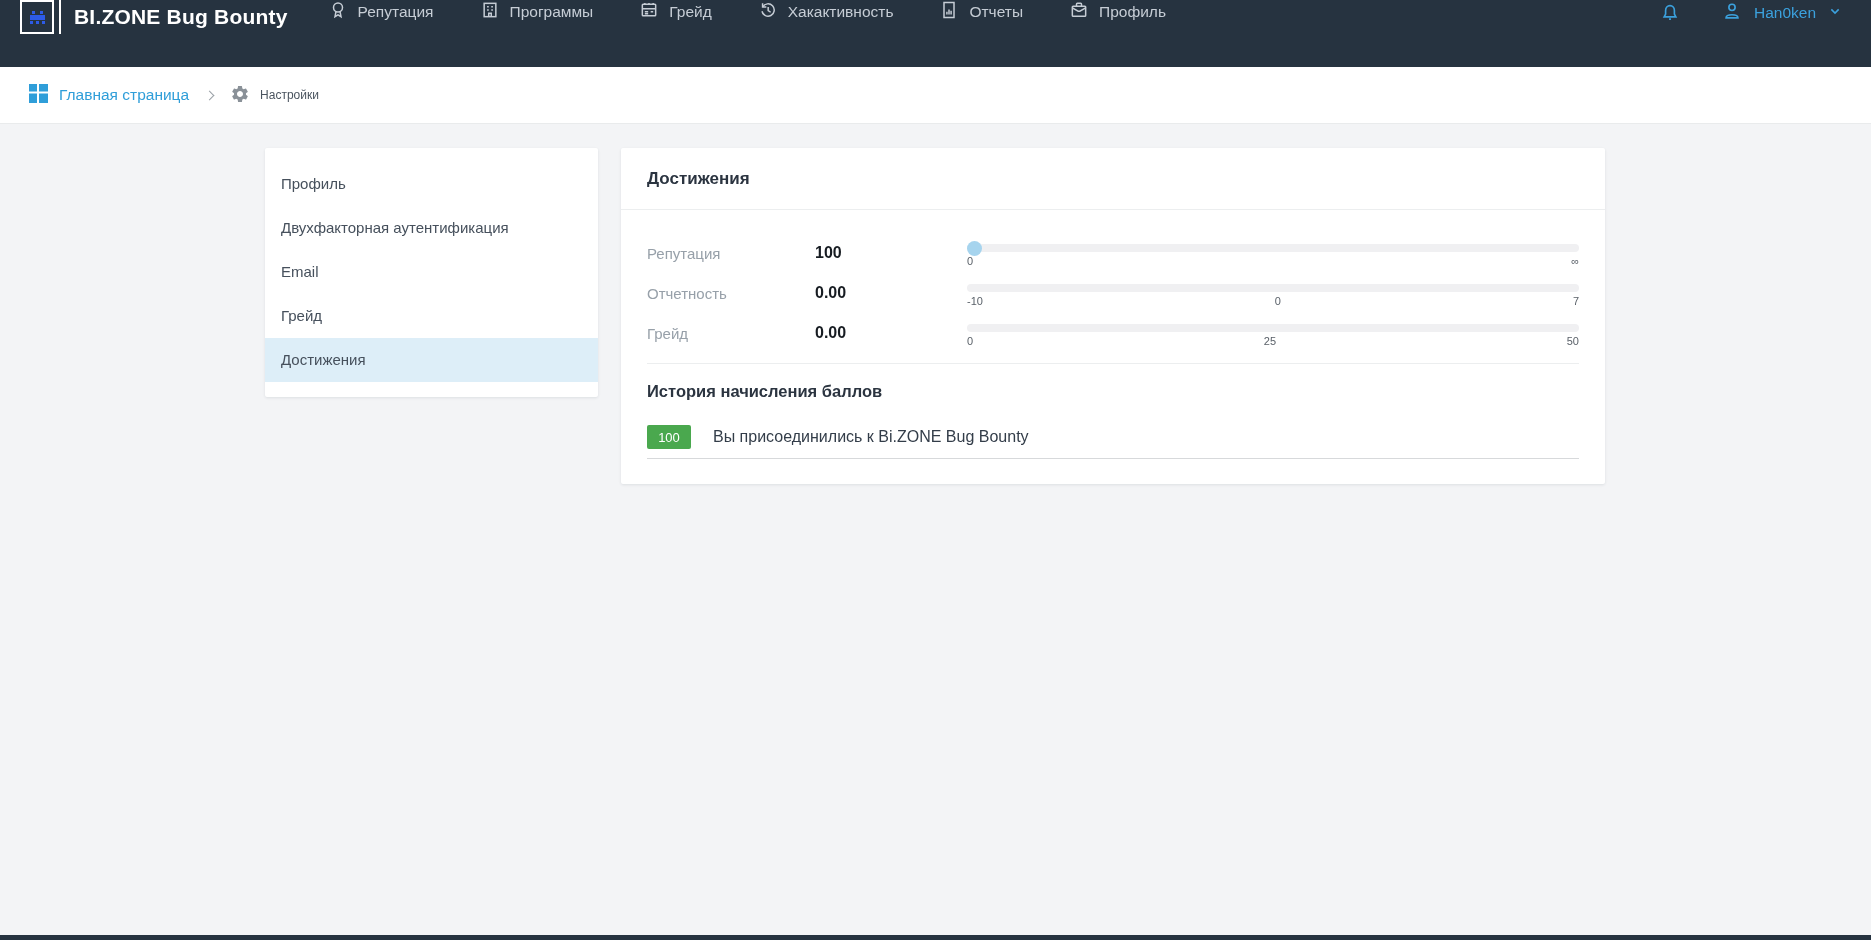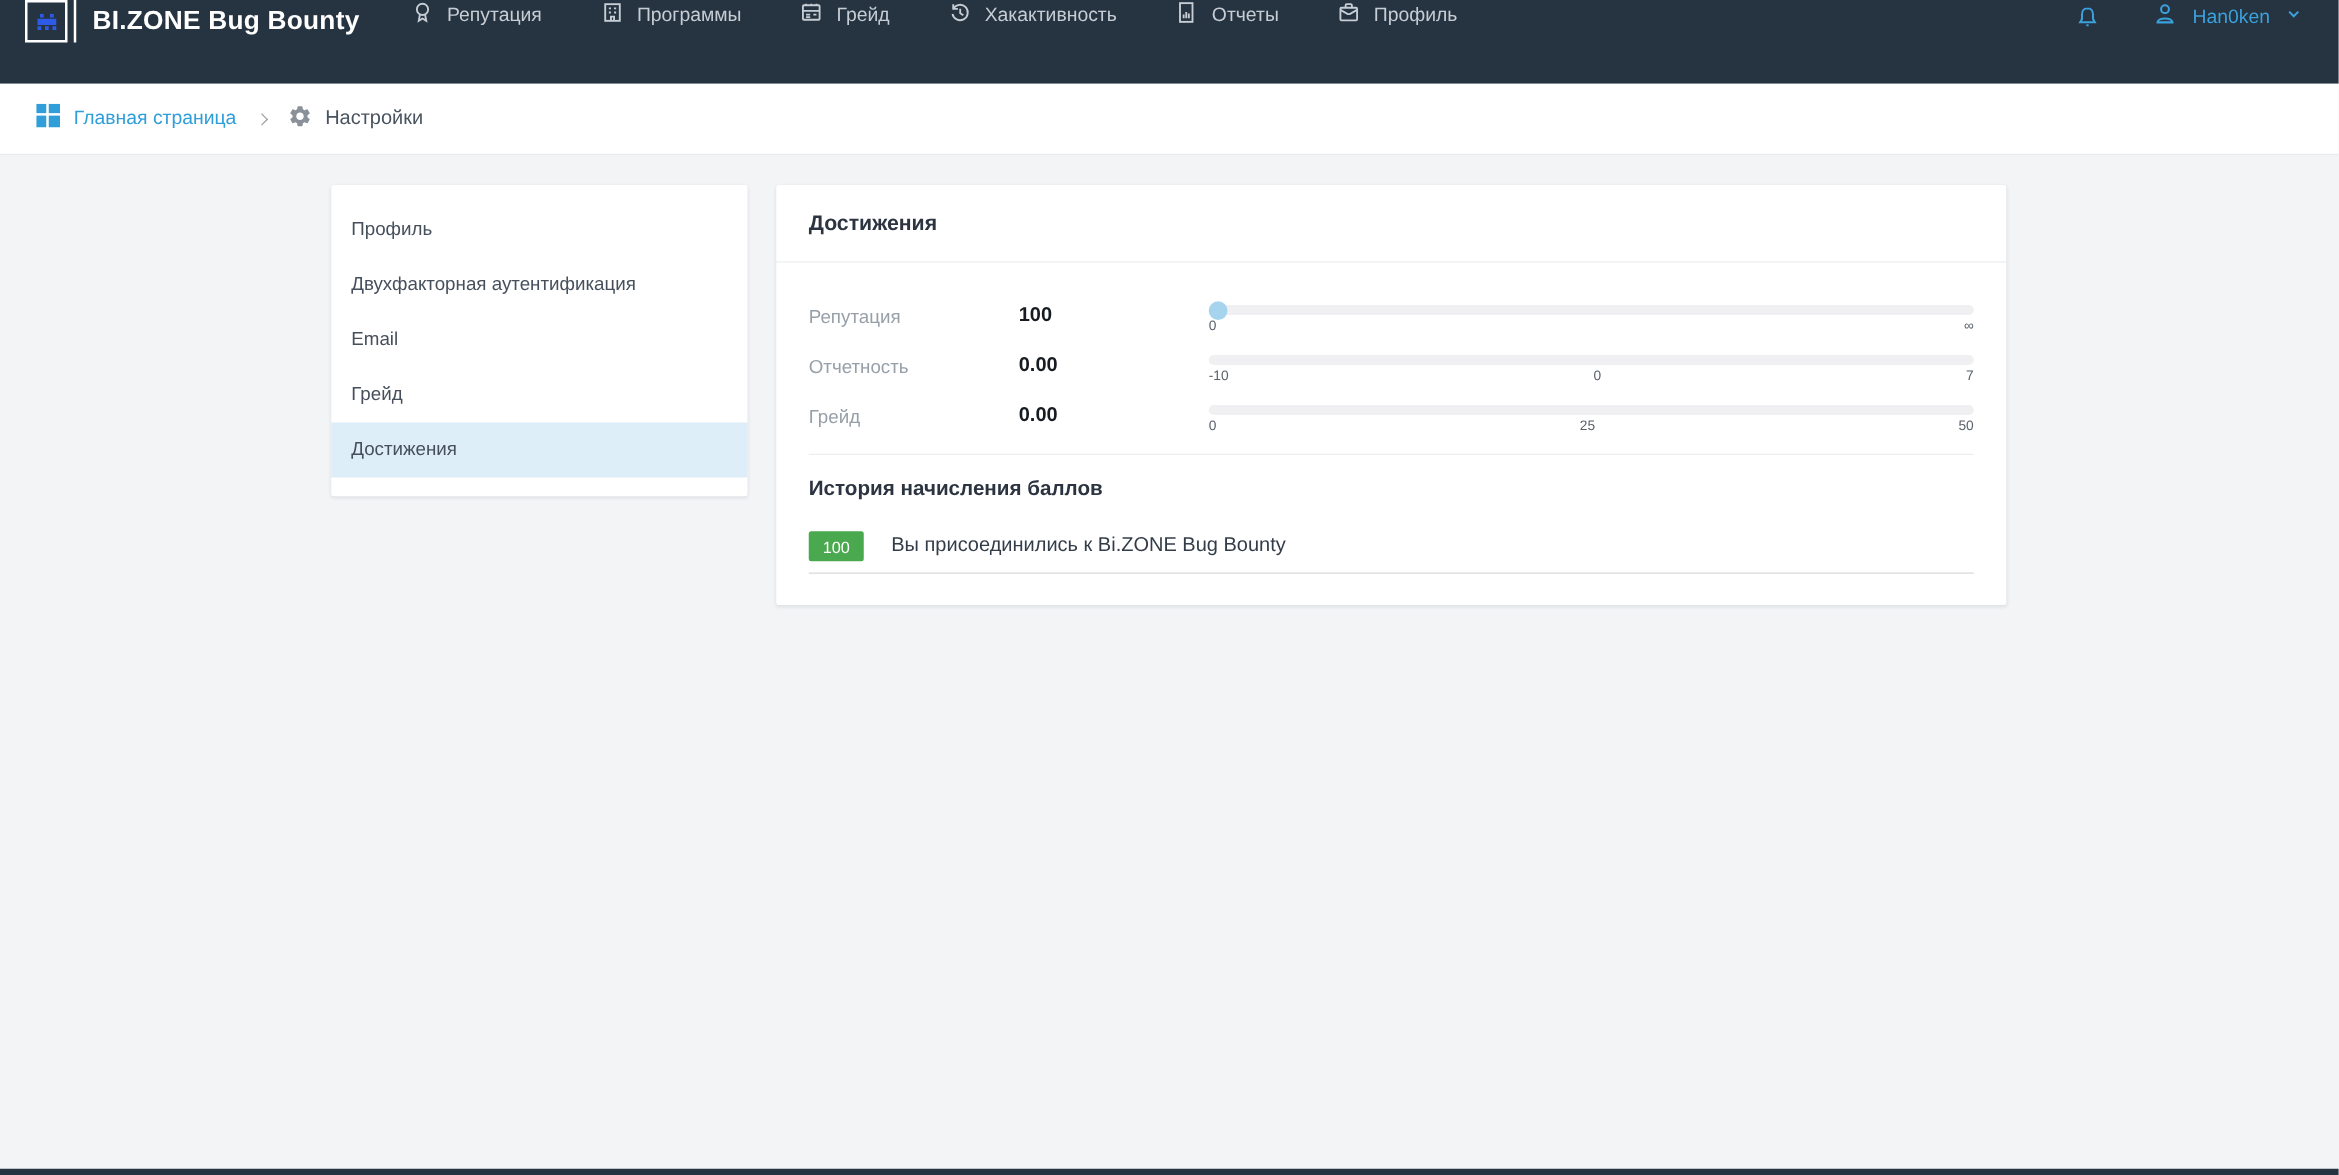--- a/index.html
+++ b/index.html
@@ -32,21 +32,21 @@
   .user-name { color:#3ba1dd; font-size:15.5px; }
   
   .breadcrumb {
     height:57px; background:#ffffff; border-bottom:1px solid #e9ebec;
     display:flex; align-items:center; padding:0 29px; gap:13px;
   }
   .bc-home { display:flex; align-items:center; gap:11px; cursor:pointer; }
   .bc-link { color:#2f9ed9; font-size:15.5px; }
   .bc-sep { width:7px; height:7px; border-top:1.6px solid #9aa0a6; border-right:1.6px solid #9aa0a6; transform:rotate(45deg); margin:0 4px; }
   .bc-current { display:flex; align-items:center; gap:10px; }
-  .bc-current span { color:#4a545f; font-size:16px; }
+  .bc-current span { color:#4a545f; font-size:12px; }
   
   .content { display:flex; align-items:flex-start; padding:24px 0 0 265px; gap:23px; }
   .card { background:#ffffff; border-radius:2px; box-shadow:0 1px 3px rgba(31,45,61,.10); }
   .sidebar-card { width:333px; padding:14px 0 15px; }
   .side-item { height:44px; line-height:44px; padding:0 16px; font-size:15px; color:#46505c; cursor:pointer; }
   .side-item.active { background:#ddeef8; }
   .main-card { width:984px; }
   .main-header {
     height:62px; display:flex; align-items:center; padding:0 26px;
     border-bottom:1px solid #eceeef;

